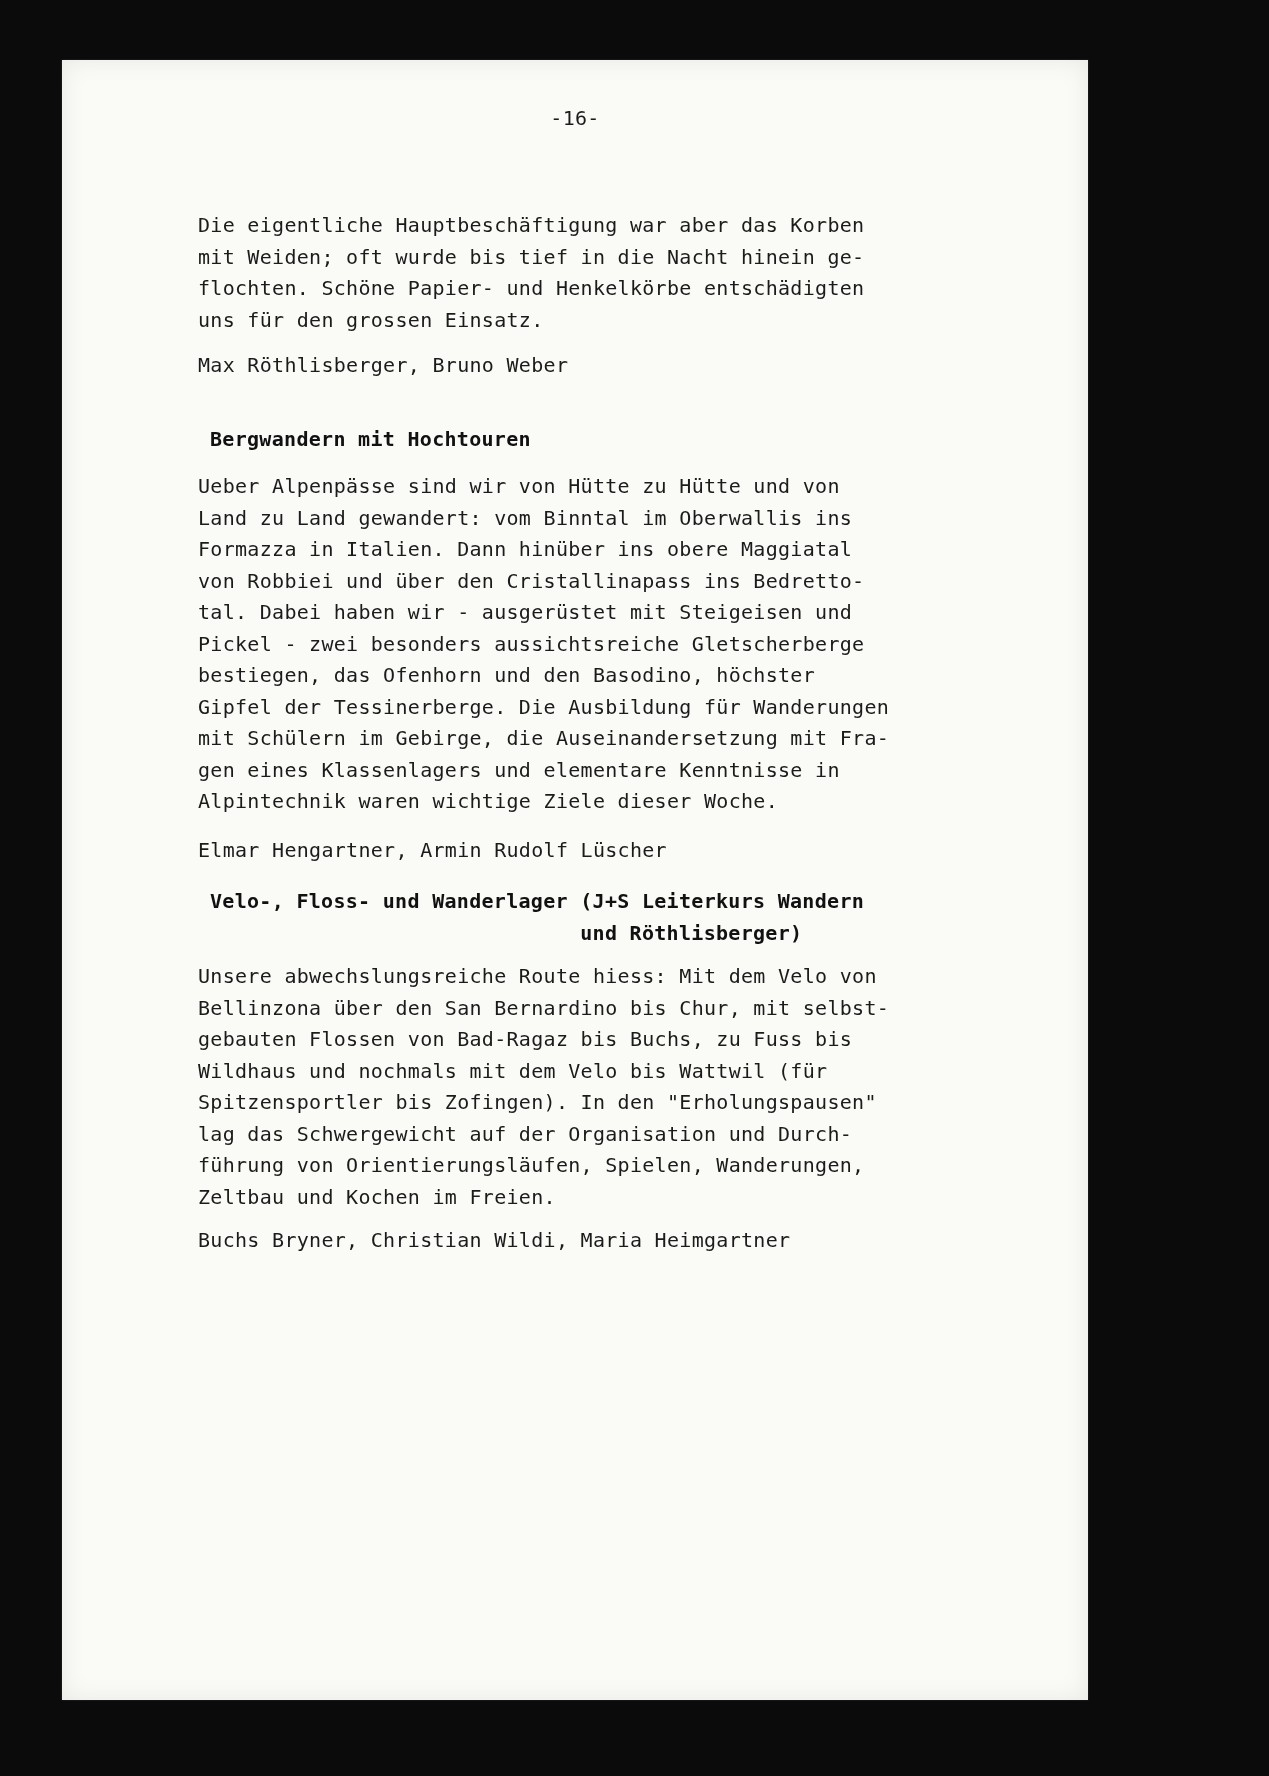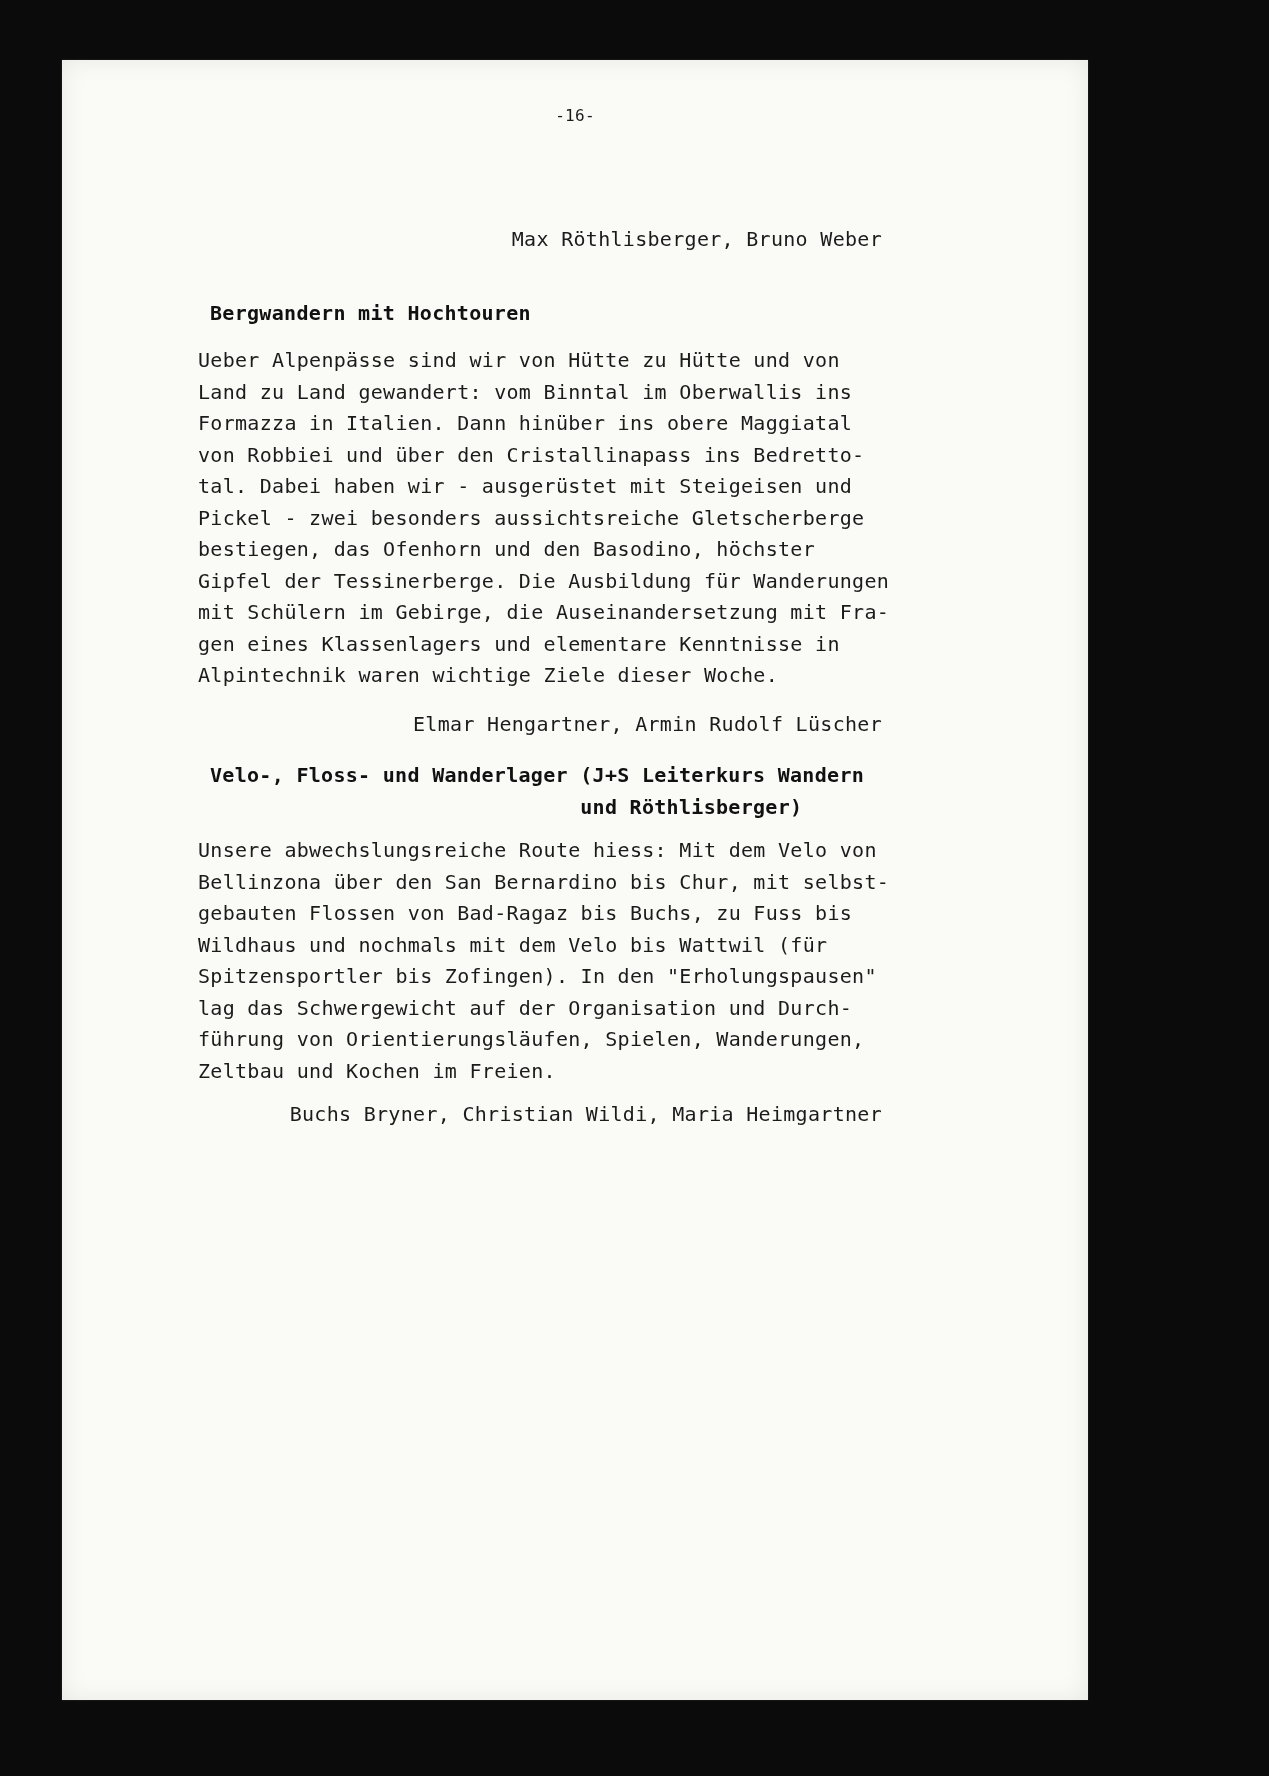--- a/index.html
+++ b/index.html
@@ -18,21 +18,21 @@
     left: 62px;
     top: 60px;
     width: 1026px;
     height: 1640px;
     background: #fafaf7;
     box-shadow: inset 0 0 24px rgba(0,0,0,0.08), 0 0 2px rgba(255,255,255,0.15);
   }
   .page-number {
     margin-top: 46px;
     text-align: center;
-    font-size: 16px;
+    font-size: 20px;
     letter-spacing: 0.3px;
     color: #1b1b1b;
   }
   .content {
     position: absolute;
     left: 136px;
     top: 150px;
     width: 720px;
     color: #1b1b1b;
     font-size: 20px;
@@ -43,42 +43,46 @@
     margin: 0;
     white-space: pre;
   }
   .heading {
     margin: 12px;
     font-weight: bold;
     color: #111;
     white-space: pre;
   }
   .sig {
-    margin: 12px;
+    margin: 0;
     width: 672px;
-    text-align: right;
+    text-align: left;
     white-space: pre;
   }
   .mt-sig1     { margin-top: 14px; }
   .mt-heading1 { margin-top: 42px; }
   .mt-para2    { margin-top: 16px; }
   .mt-sig2     { margin-top: 17px; }
   .mt-heading2 { margin-top: 20px; }
   .mt-para3    { }
   .mt-sig3     { margin-top: 12px; }
 </style>
 </head>
 <body>
 
 <div class="page">
 
   <div class="page-number">-16-</div>
 
   <div class="content">
 
+    <p class="para">Die eigentliche Hauptbeschäftigung war aber das Korben
+mit Weiden; oft wurde bis tief in die Nacht hinein ge-
+flochten. Schöne Papier- und Henkelkörbe entschädigten
+uns für den grossen Einsatz.</p>
 
     <p class="sig mt-sig1">Max Röthlisberger, Bruno Weber</p>
 
     <p class="heading mt-heading1">Bergwandern mit Hochtouren</p>
 
     <p class="para mt-para2">Ueber Alpenpässe sind wir von Hütte zu Hütte und von
 Land zu Land gewandert: vom Binntal im Oberwallis ins
 Formazza in Italien. Dann hinüber ins obere Maggiatal
 von Robbiei und über den Cristallinapass ins Bedretto-
 tal. Dabei haben wir - ausgerüstet mit Steigeisen und

